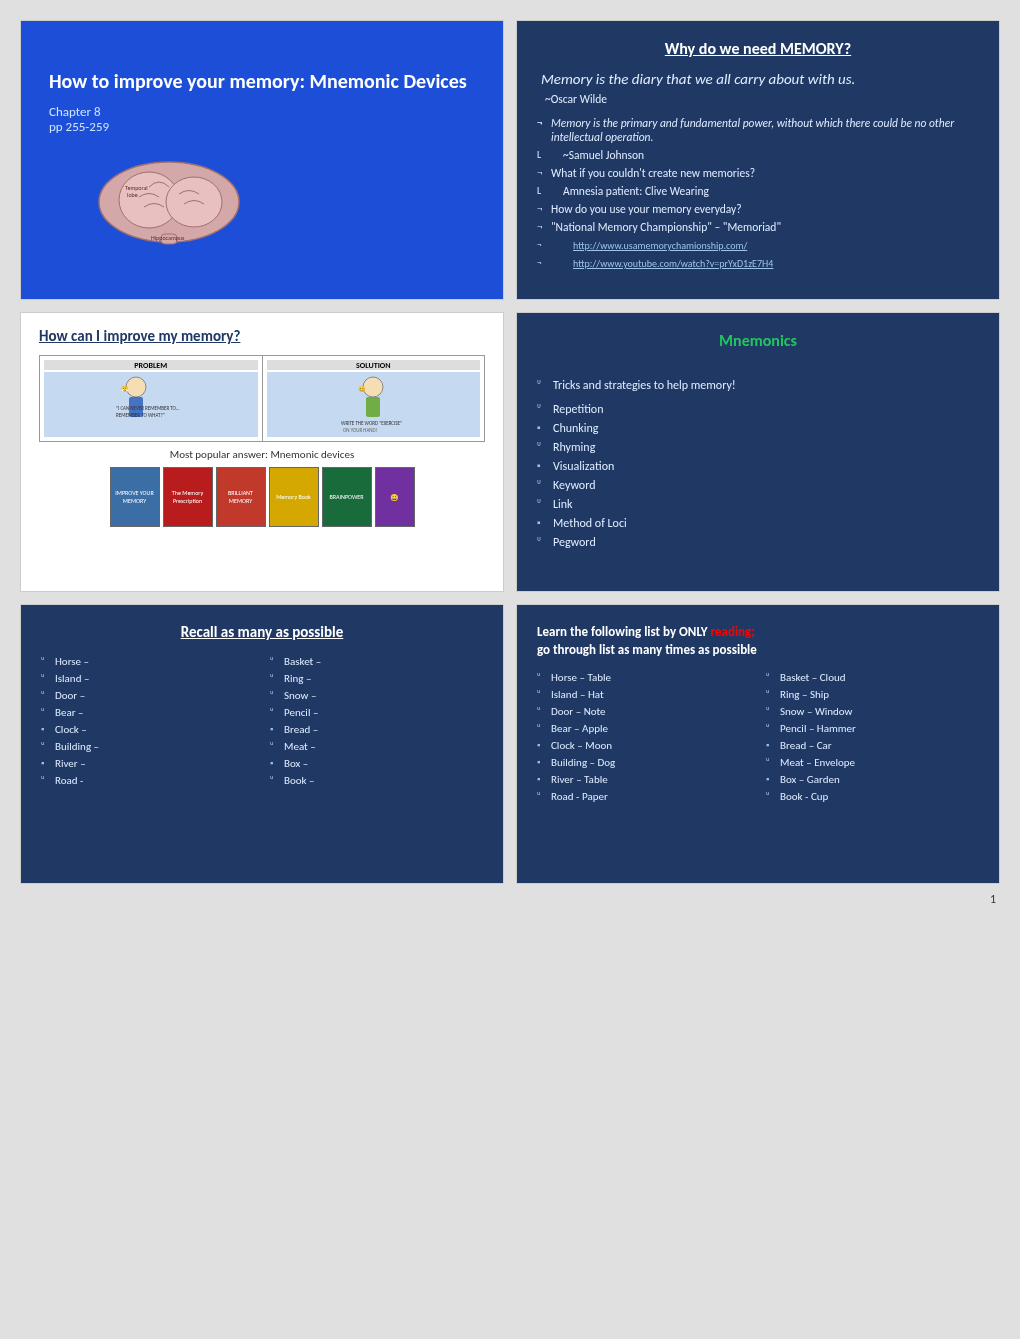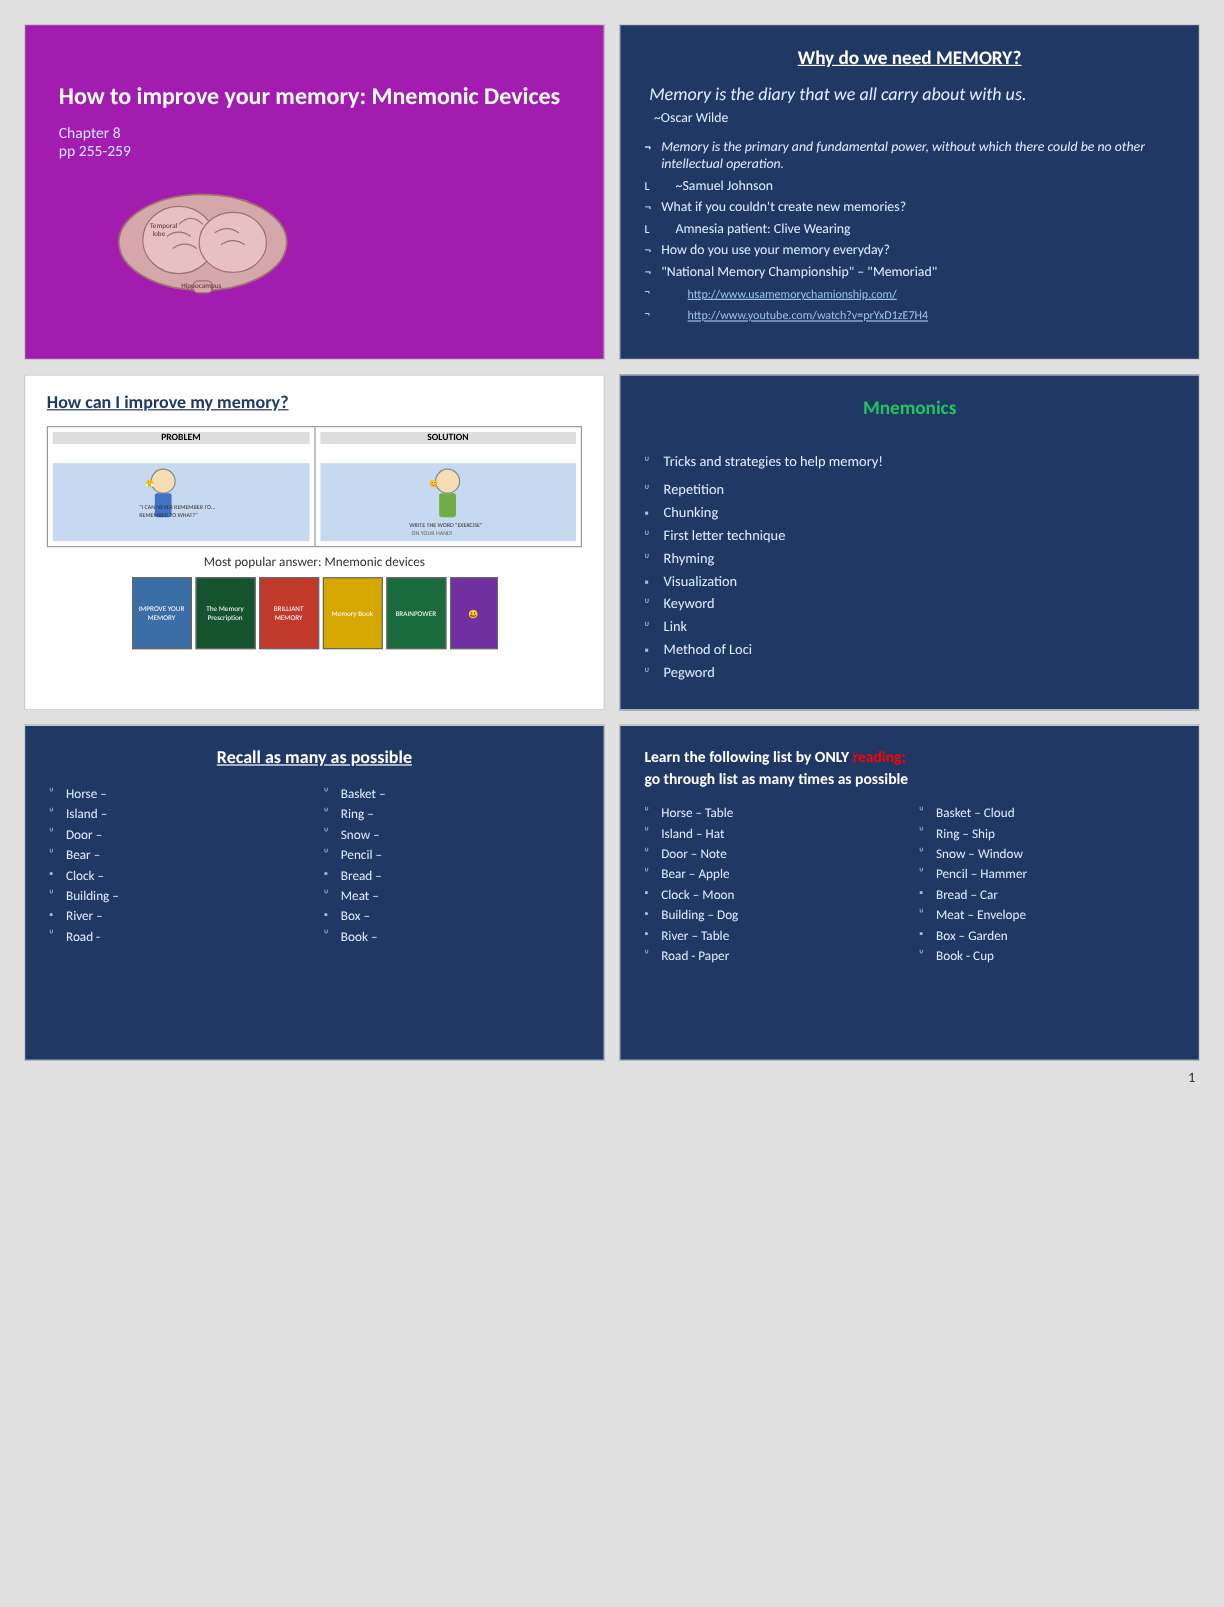--- a/index.html
+++ b/index.html
@@ -21,21 +21,21 @@
     .slide {
       background: #fff;
       border: 1px solid #ccc;
       padding: 18px 20px;
       position: relative;
       min-height: 280px;
     }
 
     
     .slide-1 {
-      background: #a21caf;
+      background: #1d4ed8;
       color: #fff;
       display: flex;
       flex-direction: column;
       justify-content: center;
       align-items: flex-start;
       padding: 24px 28px;
     }
     .slide-1 h1 {
       font-size: 20px;
       font-weight: bold;
@@ -147,21 +147,21 @@
       flex: 1;
       padding: 4px;
       text-align: center;
       font-size: 9px;
     }
     .ps-label {
       font-size: 8px;
       font-weight: bold;
       text-align: center;
       background: #ddd;
-      margin-bottom: 16px;
+      margin-bottom: 2px;
     }
     .ps-img {
       width: 100%;
       height: 65px;
       background: #c5d9f1;
       display: flex;
       align-items: center;
       justify-content: center;
       font-size: 8px;
       color: #333;
@@ -411,21 +411,21 @@
             <text x="10" y="57" font-size="5" fill="#666">ON YOUR HAND!</text>
           </svg>
         </div>
       </div>
     </div>
     <p class="popular-answer">Most popular answer: Mnemonic devices</p>
     <div class="books-row">
       <div class="book-img" style="background:#3a6ea5;">
         <span style="font-size:6px;text-align:center;">IMPROVE YOUR MEMORY</span>
       </div>
-      <div class="book-img" style="background:#14532d;">
+      <div class="book-img" style="background:#b91c1c;">
         <span style="font-size:6px;text-align:center;">The Memory Prescription</span>
       </div>
       <div class="book-img" style="background:#c0392b;">
         <span style="font-size:6px;text-align:center;">BRILLIANT MEMORY</span>
       </div>
       <div class="book-img" style="background:#d4a800;">
         <span style="font-size:6px;text-align:center;">Memory Book</span>
       </div>
       <div class="book-img" style="background:#1a6b3c;">
         <span style="font-size:6px;text-align:center;">BRAINPOWER</span>
@@ -435,21 +435,20 @@
       </div>
     </div>
   </div>
 
   <div class="slide slide-4">
     <h2>Mnemonics</h2>
     <ul>
       <li class="first-item">Tricks and strategies to help memory!</li>
       <li>Repetition</li>
       <li class="square">Chunking</li>
-      <li>First letter technique</li>
       <li>Rhyming</li>
       <li class="square">Visualization</li>
       <li>Keyword</li>
       <li>Link</li>
       <li class="square">Method of Loci</li>
       <li>Pegword</li>
     </ul>
   </div>
 
   <div class="slide slide-6">

